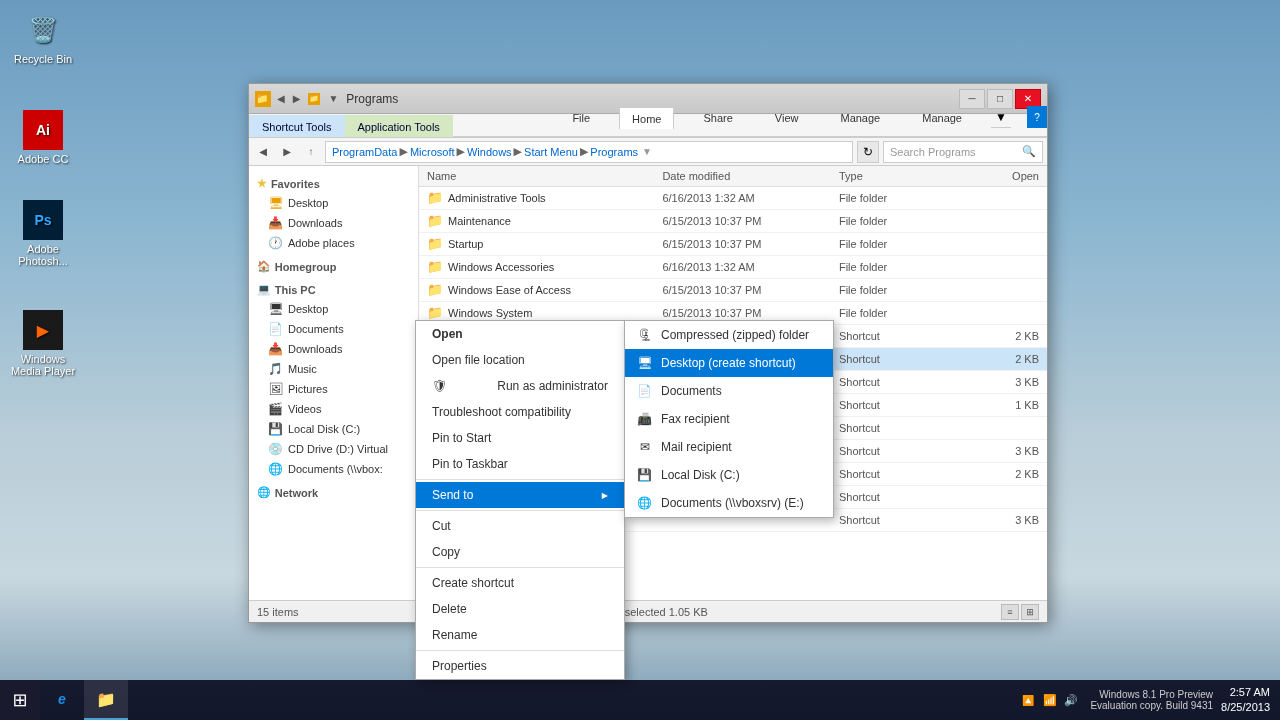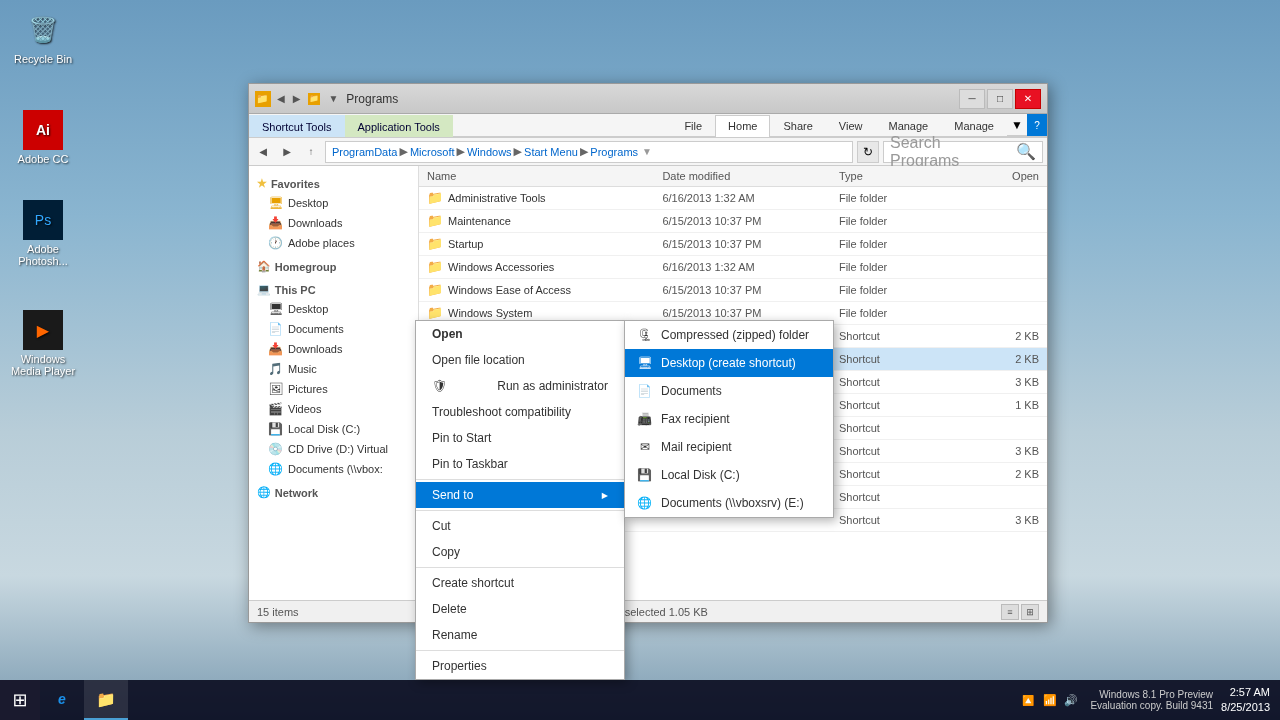--- a/index.html
+++ b/index.html
@@ -235,21 +235,21 @@
       margin: 0 2px;
     }
     .search-box {
       width: 160px;
       height: 22px;
       border: 1px solid #ccc;
       background: white;
       display: flex;
       align-items: center;
       padding: 0 6px;
-      font-size: 16px;
+      font-size: 11px;
       color: #999;
       gap: 4px;
     }
 
     
     .content-area {
       display: flex;
       flex: 1;
       overflow: hidden;
     }
@@ -430,21 +430,21 @@
 
   <div class="desktop-icon" style="top:10px;left:8px">
     <div class="icon-img">🗑️</div>
     <span>Recycle Bin</span>
   </div>
   <div class="desktop-icon" style="top:110px;left:8px">
     <div class="icon-img" style="background:#cc0000;color:white;font-size:14px;font-weight:bold;">Ai</div>
     <span>Adobe CC</span>
   </div>
   <div class="desktop-icon" style="top:200px;left:8px">
-    <div class="icon-img" style="background:#001e36;color:#31a8ff;font-size:14px;font-weight:normal;">Ps</div>
+    <div class="icon-img" style="background:#001e36;color:#31a8ff;font-size:14px;font-weight:bold;">Ps</div>
     <span>Adobe Photosh...</span>
   </div>
   <div class="desktop-icon" style="top:310px;left:8px">
     <div class="icon-img" style="background:#1a1a1a;color:#ff6600;font-size:16px;">▶</div>
     <span>Windows Media Player</span>
   </div>
 
   <div class="explorer-window">
 
     <div class="title-bar">
@@ -460,21 +460,21 @@
         <div class="title-btn">─</div>
         <div class="title-btn">□</div>
         <div class="title-btn close">✕</div>
       </div>
     </div>
 
     <div class="ribbon-tabs">
       <div class="ribbon-tab highlighted">Shortcut Tools</div>
       <div class="ribbon-tab highlighted2">Application Tools</div>
       <div style="flex:1;border-bottom:1px solid #ccc;"></div>
-      <div style="display:flex;align-items:center;gap:0;border-bottom:1px solid #ccc;padding-bottom:0;">
+      <div style="display:flex;align-items:flex-end;gap:16px;border-bottom:1px solid #ccc;padding-bottom:8px;">
         <div class="ribbon-tab">File</div>
         <div class="ribbon-tab active">Home</div>
         <div class="ribbon-tab">Share</div>
         <div class="ribbon-tab">View</div>
         <div class="ribbon-tab">Manage</div>
         <div class="ribbon-tab">Manage</div>
         <div style="width:20px;height:22px;display:flex;align-items:center;justify-content:center;border-bottom:1px solid #ccc;">▼</div>
         <div style="width:20px;height:22px;display:flex;align-items:center;justify-content:center;background:#0078d7;color:white;font-size:10px;">?</div>
       </div>
     </div>

